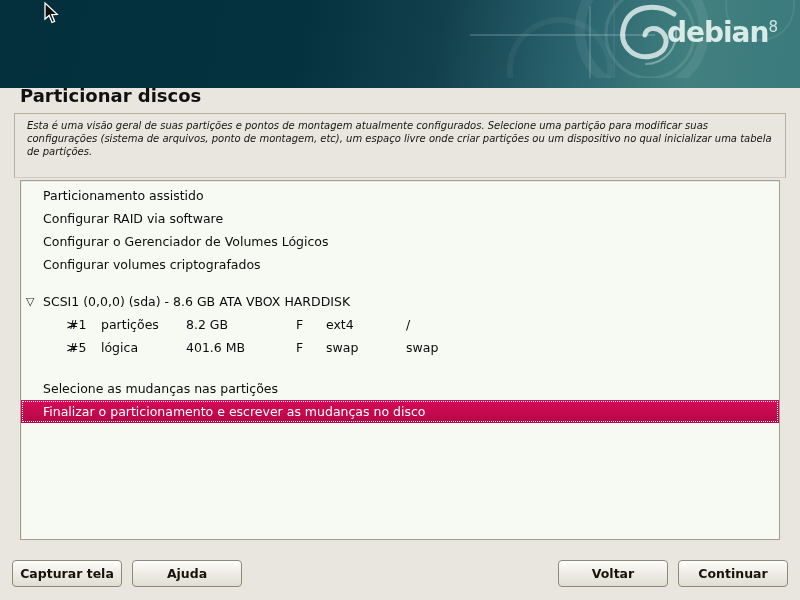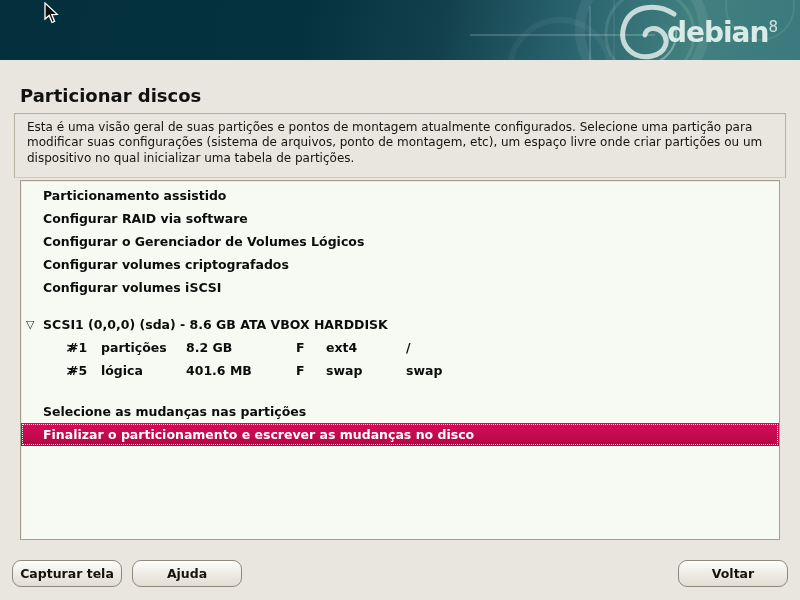--- a/index.html
+++ b/index.html
@@ -6,21 +6,21 @@
   html,body { width:800px; height:600px; }
   body {
     font-family:"DejaVu Sans","Liberation Sans",sans-serif;
     background:var(--page_bg,#e8e6de);
     position:relative; overflow:hidden;
     width:800px; height:600px;
   }
 
   
   .banner {
-    position:absolute; left:0; top:0; width:800px; height:60px;
+    position:absolute; left:0; top:0; width:800px; height:88px;
     background:linear-gradient(100deg,
       var(--banner_dark,#04303e) 0%, #05323f 38%,
       #12414d 55%, #2b6570 72%, #42807f 86%, #3a7a7e 100%);
     overflow:hidden;
     padding-left:29px;
   }
   .banner svg { position:absolute; left:0; top:0; }
   .brand {
     position:absolute; right:22px; top:16px;
     color:#d9ebe7; font-size:28px; font-weight:bold; letter-spacing:-1px;
@@ -32,30 +32,30 @@
   
   .page-title {
     position:absolute; left:20px; top:85px;
     font-size:18px; font-weight:bold; color:#111;
   }
   .intro-box {
     position:absolute; left:14px; top:113px; width:772px; height:65px;
     border:1px solid #b5afa2; border-bottom-color:#cfc9bd;
     background:var(--page_bg,#e8e6de);
     padding:6px 10px 0 12px;
-    font-size:12px; line-height:1.28; color:#15150f;
+    font-style:italic; font-size:10px; line-height:1.28; color:#15150f;
   }
 
   
   .list-box {
     position:absolute; left:20px; top:180px; width:760px; height:360px;
     background:var(--listbox_bg,#f7faf3);
     border:1px solid #a59e8e;
     box-shadow:inset 1px 1px 0 rgba(0,0,0,0.06);
-    font-size:12.5px; font-weight:bold; color:#0c0c0c;
+    font-size:12.5px; font-weight:normal; color:#0c0c0c;
     overflow:hidden;
   }
   .row { height:23px; display:flex; align-items:center; }
   .row.action { padding-left:22px; }
   .spacer-sm { height:14px; }
   .spacer-md { height:18px; }
   .row.disk { padding-left:5px; }
   .row.disk .tri { width:17px; font-size:11px; color:#222; }
   .part-row span { display:inline-block; white-space:pre; }
   .p-marker { width:47px; padding-left:45px; }
@@ -71,21 +71,21 @@
   }
 
   
   .btn-bar {
     position:absolute; left:0; top:560px; width:800px; height:30px;
     display:flex; justify-content:space-between; padding:0 12px;
   }
   .btn-group { display:flex; gap:10px; }
   .btn {
     min-width:110px; height:27px;
-    border:1px solid #8f897b; border-radius:9px;
+    border:1px solid #8f897b; border-radius:4px;
     background:linear-gradient(180deg,#fefefd 0%,#efede6 45%,#e1ded4 100%);
     box-shadow:inset 0 1px 0 #fff;
     font-family:"DejaVu Sans","Liberation Sans",sans-serif;
     font-size:12.5px; font-weight:bold; color:#17130b;
     text-align:center; cursor:default;
   }
 </style>
 </head>
 <body>
 
@@ -118,21 +118,20 @@
 <div class="intro-box">
   <span>Esta é uma visão geral de suas partições e pontos de montagem atualmente configurados. Selecione uma partição para modificar suas configurações (sistema de arquivos, ponto de montagem, etc), um espaço livre onde criar partições ou um dispositivo no qual inicializar uma tabela de partições.</span>
 </div>
 
 <div class="list-box">
   <div style="height:3px"></div>
   <div class="row action">Particionamento assistido</div>
   <div class="row action">Configurar RAID via software</div>
   <div class="row action">Configurar o Gerenciador de Volumes Lógicos</div>
   <div class="row action">Configurar volumes criptografados</div>
-  <div class="row action">Configurar volumes iSCSI</div>
 
   <div class="spacer-sm"></div>
 
   <div class="row disk">
     <span class="tri">▽</span>
     <span>SCSI1 (0,0,0) (sda) - 8.6 GB ATA VBOX HARDDISK</span>
   </div>
 
   <div class="row part-row">
     <span class="p-marker">&gt;</span>
@@ -160,14 +159,15 @@
   <div class="row finish">Finalizar o particionamento e escrever as mudanças no disco</div>
 </div>
 
 <div class="btn-bar">
   <div class="btn-group">
     <button class="btn">Capturar tela</button>
     <button class="btn">Ajuda</button>
   </div>
   <div class="btn-group">
     <button class="btn">Voltar</button>
+    <button class="btn">Continuar</button>
   </div>
 </div>
 
 </body></html>

